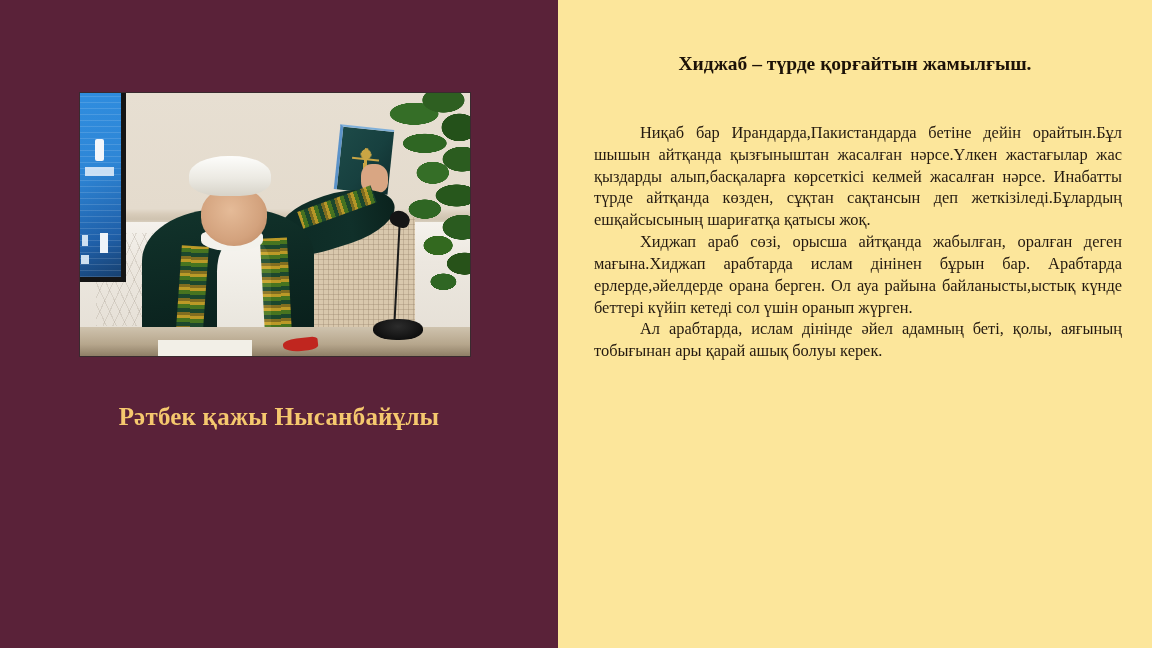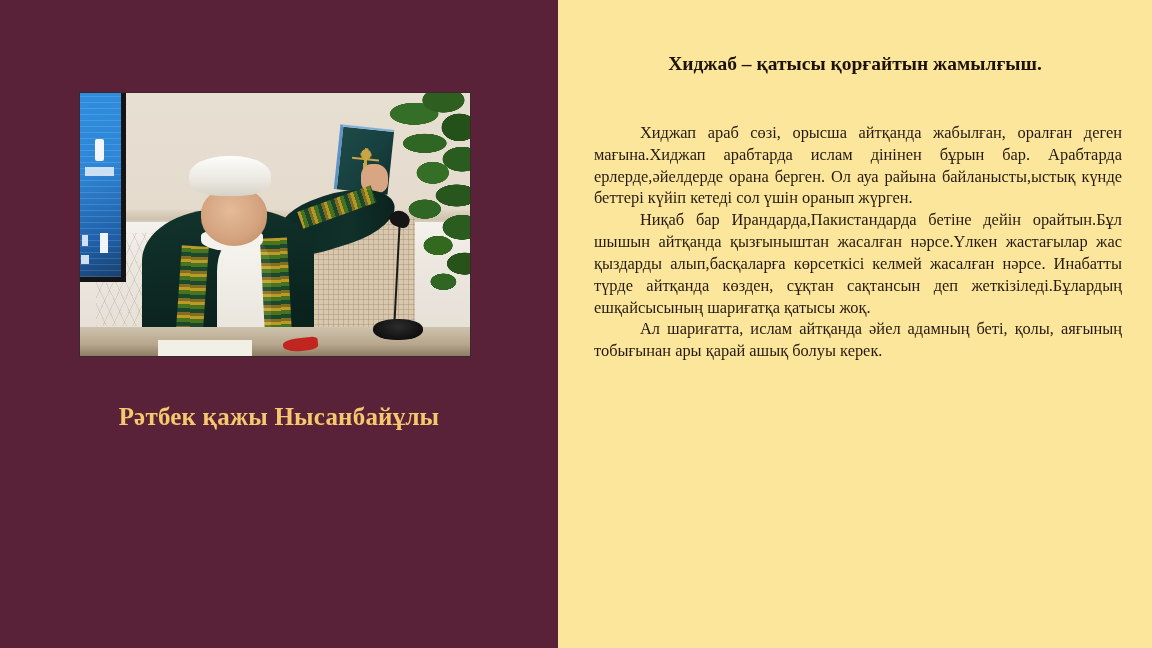--- a/index.html
+++ b/index.html
@@ -463,21 +463,21 @@
         <div class="ph-red"></div>
         <div class="ph-mic-base"></div>
       </div>
     </div>
 
     <div class="photo-caption">Рәтбек қажы Нысанбайұлы</div>
   </div>
 
   <div class="right-panel"></div>
 
-  <div class="title">Хиджаб – қатысы қорғайтын жамылғыш.</div>
+  <div class="title">Хиджаб – түрде қорғайтын жамылғыш.</div>
 
   <div class="body-block">
+    <p>Ниқаб бар Ирандарда,Пакистандарда бетіне дейін орайтын.Бұл шышын айтқанда қызғыныштан жасалған нәрсе.Үлкен жастағылар жас қыздарды алып,басқаларға көрсеткісі келмей жасалған нәрсе. Инабатты түрде айтқанда көзден, сұқтан сақтансын деп жеткізіледі.Бұлардың ешқайсысының шариғатқа қатысы жоқ.</p>
     <p>Хиджап араб сөзі, орысша айтқанда жабылған, оралған деген мағына.Хиджап арабтарда ислам дінінен бұрын бар. Арабтарда ерлерде,әйелдерде орана берген. Ол ауа райына байланысты,ыстық күнде беттері күйіп кетеді сол үшін оранып жүрген.</p>
-    <p>Ниқаб бар Ирандарда,Пакистандарда бетіне дейін орайтын.Бұл шышын айтқанда қызғыныштан жасалған нәрсе.Үлкен жастағылар жас қыздарды алып,басқаларға көрсеткісі келмей жасалған нәрсе. Инабатты түрде айтқанда көзден, сұқтан сақтансын деп жеткізіледі.Бұлардың ешқайсысының шариғатқа қатысы жоқ.</p>
-    <p>Ал шариғатта, ислам айтқанда әйел адамның беті, қолы, аяғының  тобығынан ары қарай ашық болуы керек.</p>
+    <p>Ал арабтарда, ислам дінінде әйел адамның беті, қолы, аяғының  тобығынан ары қарай ашық болуы керек.</p>
   </div>
 
 </div>
 
 </body></html>

